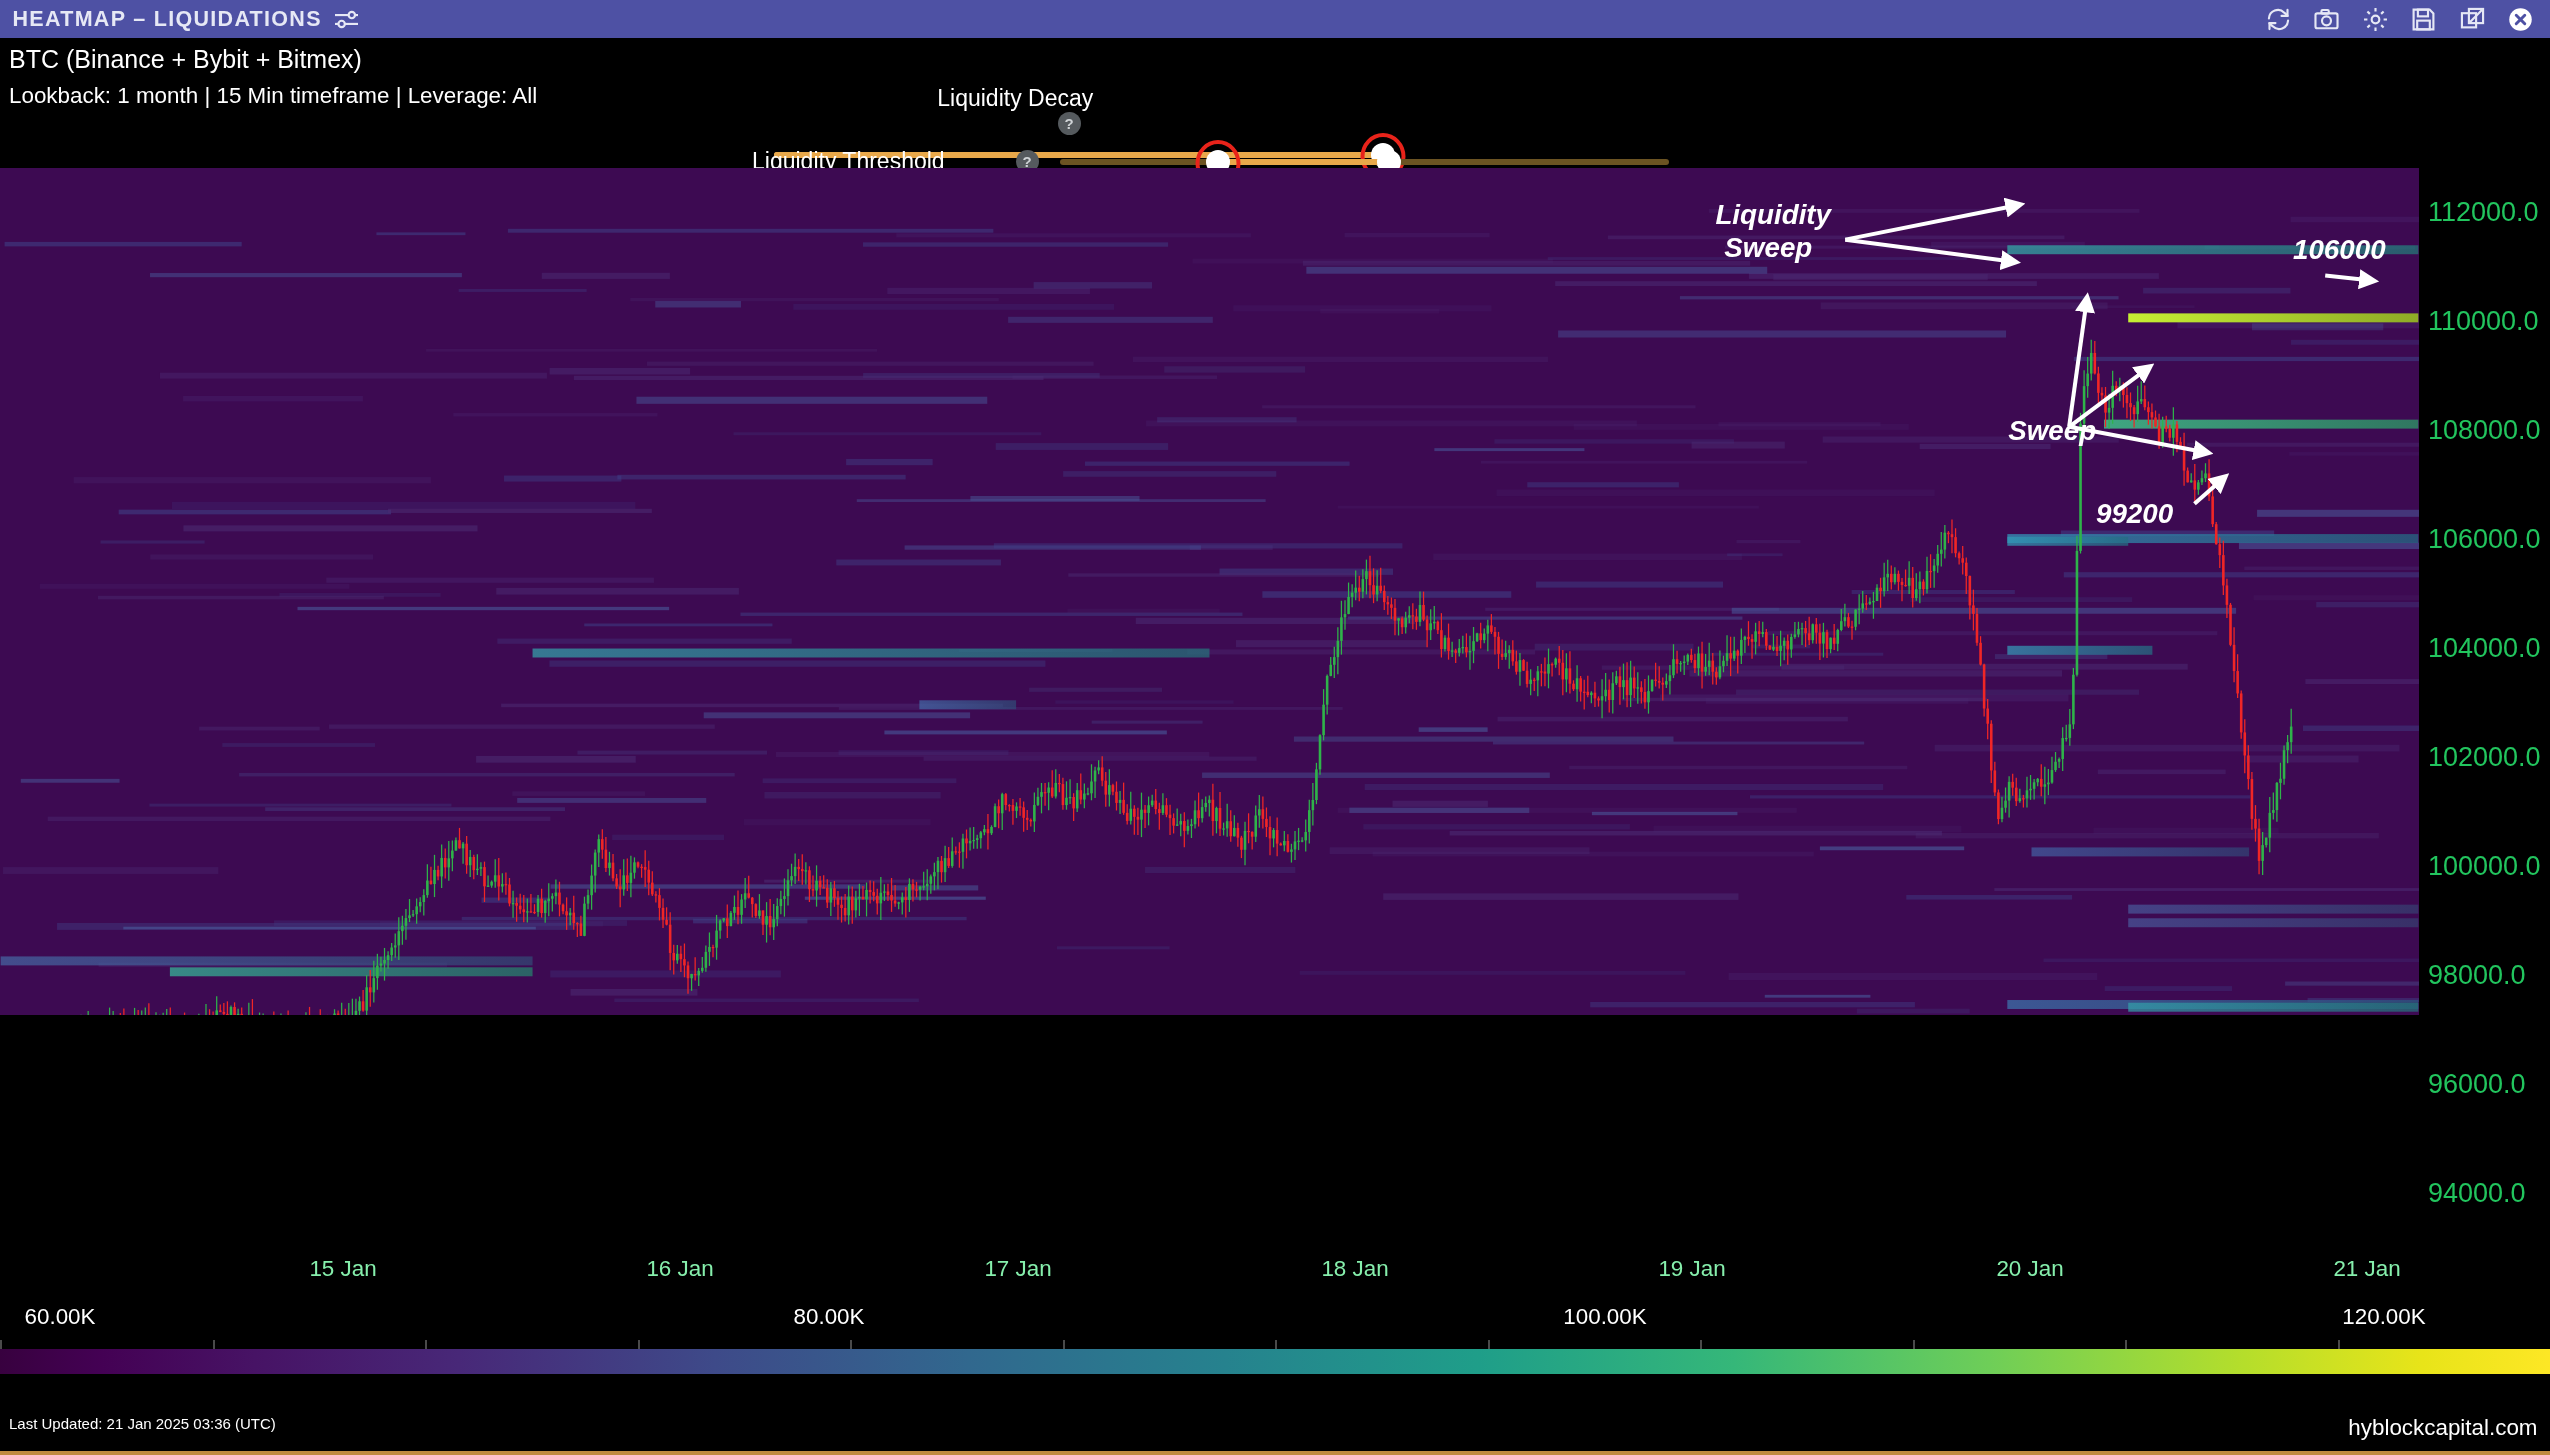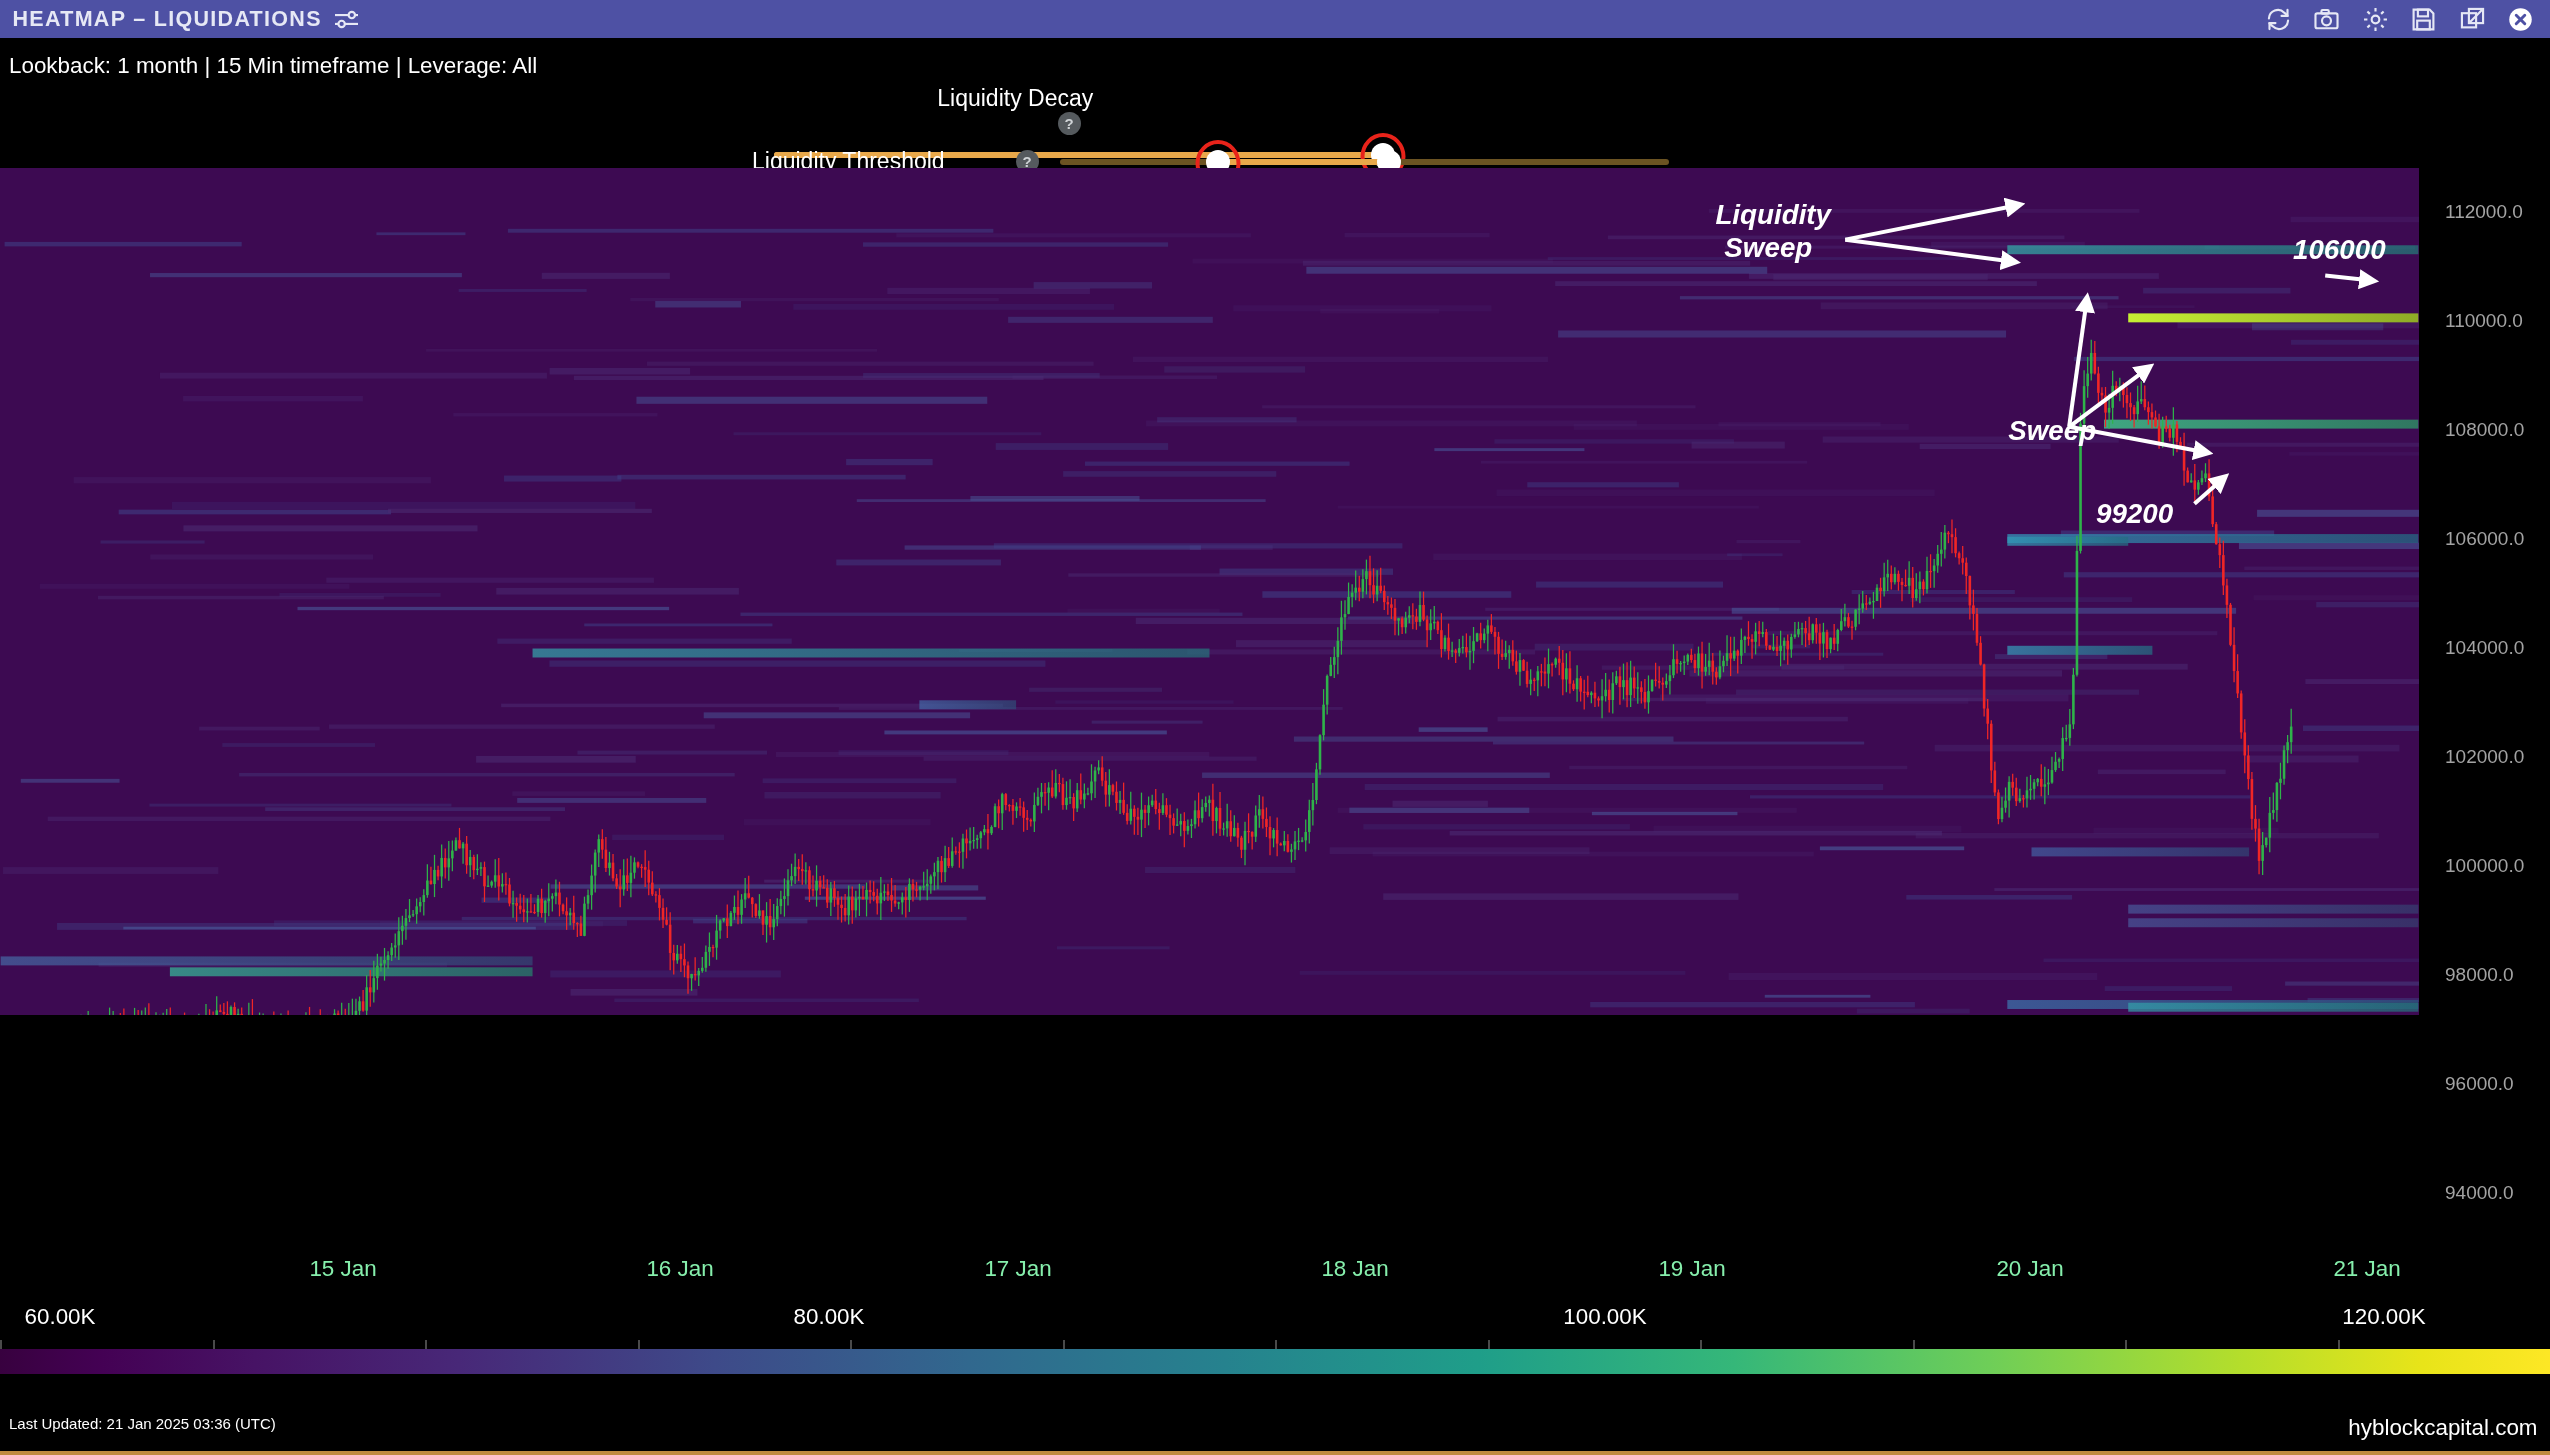--- a/index.html
+++ b/index.html
@@ -79,21 +79,21 @@
     position:absolute; left:0; top:168px; width:2419px; height:847px;
     background:#3d0a52; overflow:hidden;
   }
   #chart-svg { position:absolute; left:0; top:0; }
 
   #yaxis {
     position:absolute; left:2419px; top:168px; width:132px; height:1079px;
     background:#000;
   }
   #yaxis .ytick {
-    position:absolute; left:26px; font-size:19px; color:#a3a3a3; white-space:nowrap;
+    position:absolute; left:9px; font-size:27px; color:#22c55e; white-space:nowrap;
     transform:translateY(-50%);
   }
 
   #xaxis {
     position:absolute; left:0; top:1247px; width:2550px; height:52px; background:#000;
   }
   #xaxis .xtick {
     position:absolute; top:9px; font-size:22.4px; color:#86efac;
     transform:translateX(-50%); white-space:nowrap;
   }
@@ -184,20 +184,21 @@
       <svg width="27" height="27" viewBox="0 0 24 24">
         <circle cx="12" cy="12" r="10" fill="#ffffff"></circle>
         <path d="M8.2 8.2l7.6 7.6M15.8 8.2l-7.6 7.6" stroke="#4e51a4" stroke-width="2.6" stroke-linecap="round"></path>
       </svg>
     </span>
   </div>
 </div>
 
 <div id="header">
   <div class="hdr-left">
+    <div class="line1">BTC (Binance + Bybit + Bitmex)</div>
     <div class="line2">Lookback: 1 month | 15 Min timeframe | Leverage: All</div>
   </div>
 
 
   <div class="slider-row" id="slider-decay">
     <span class="slider-label">Liquidity Decay</span>
     <span class="help-icon">?</span>
     <span class="slider-track-wrap">
       <span class="track-base" id="decay-base" style="background: rgb(232, 168, 74);"></span>
       <span class="track-fill" id="decay-fill" style="left: 0px; width: 609px; background: rgb(232, 168, 74);"></span>

